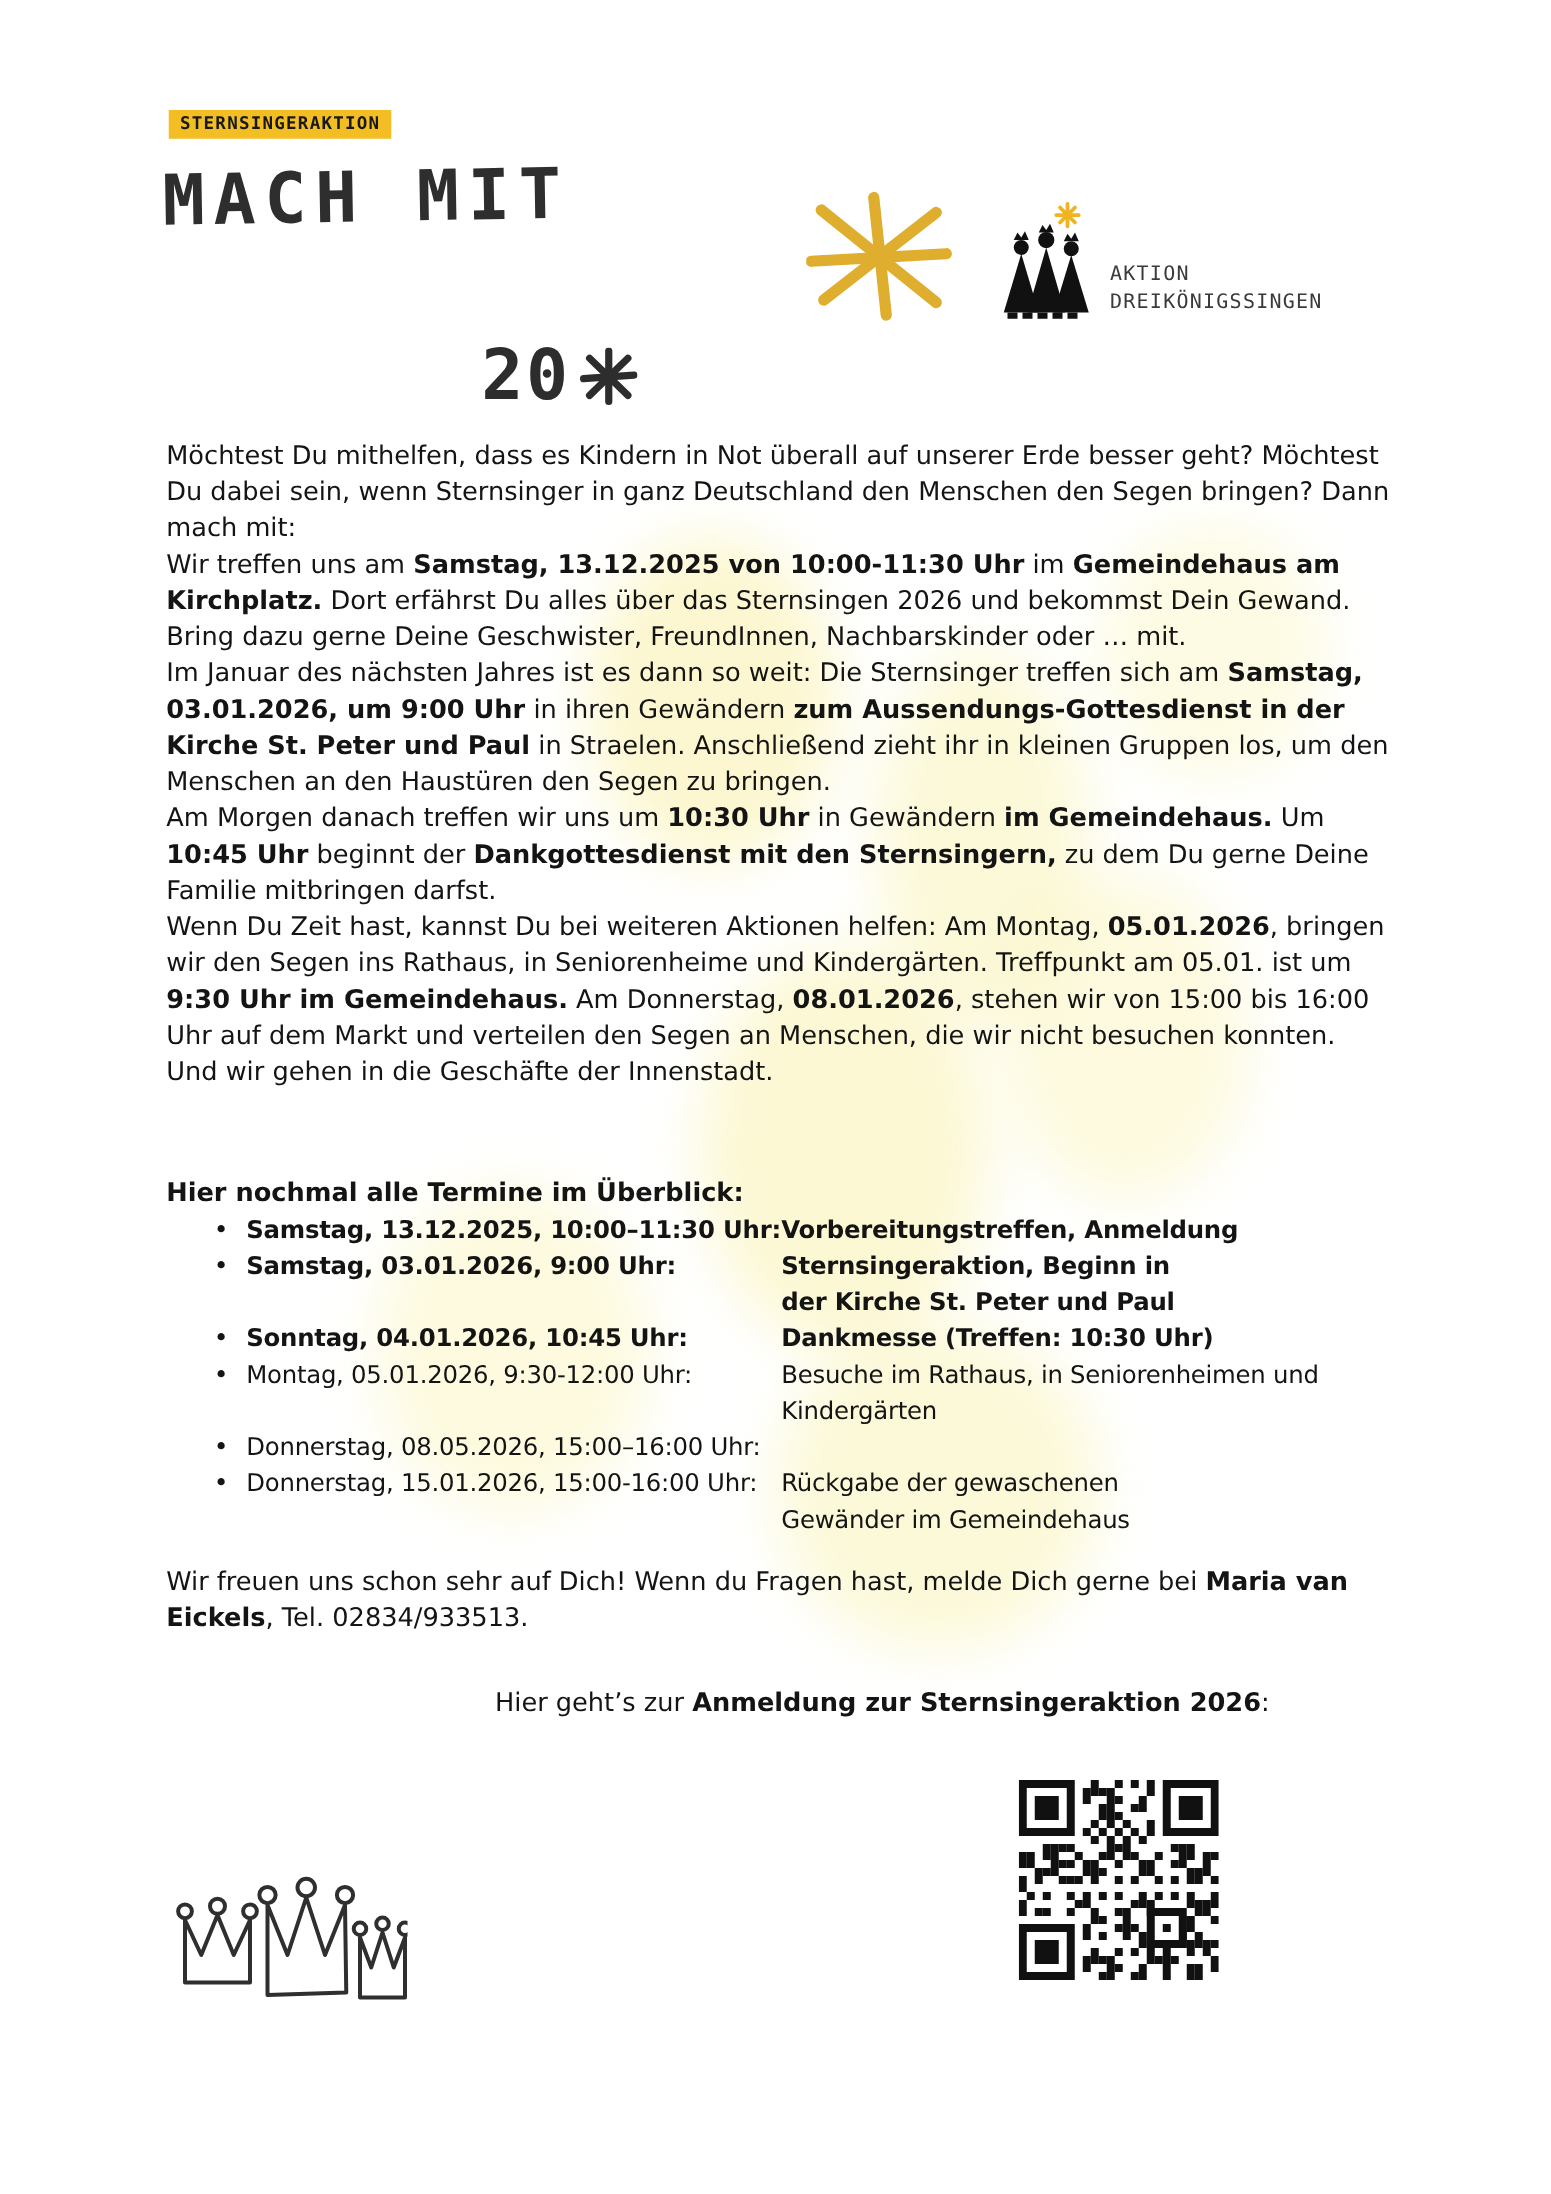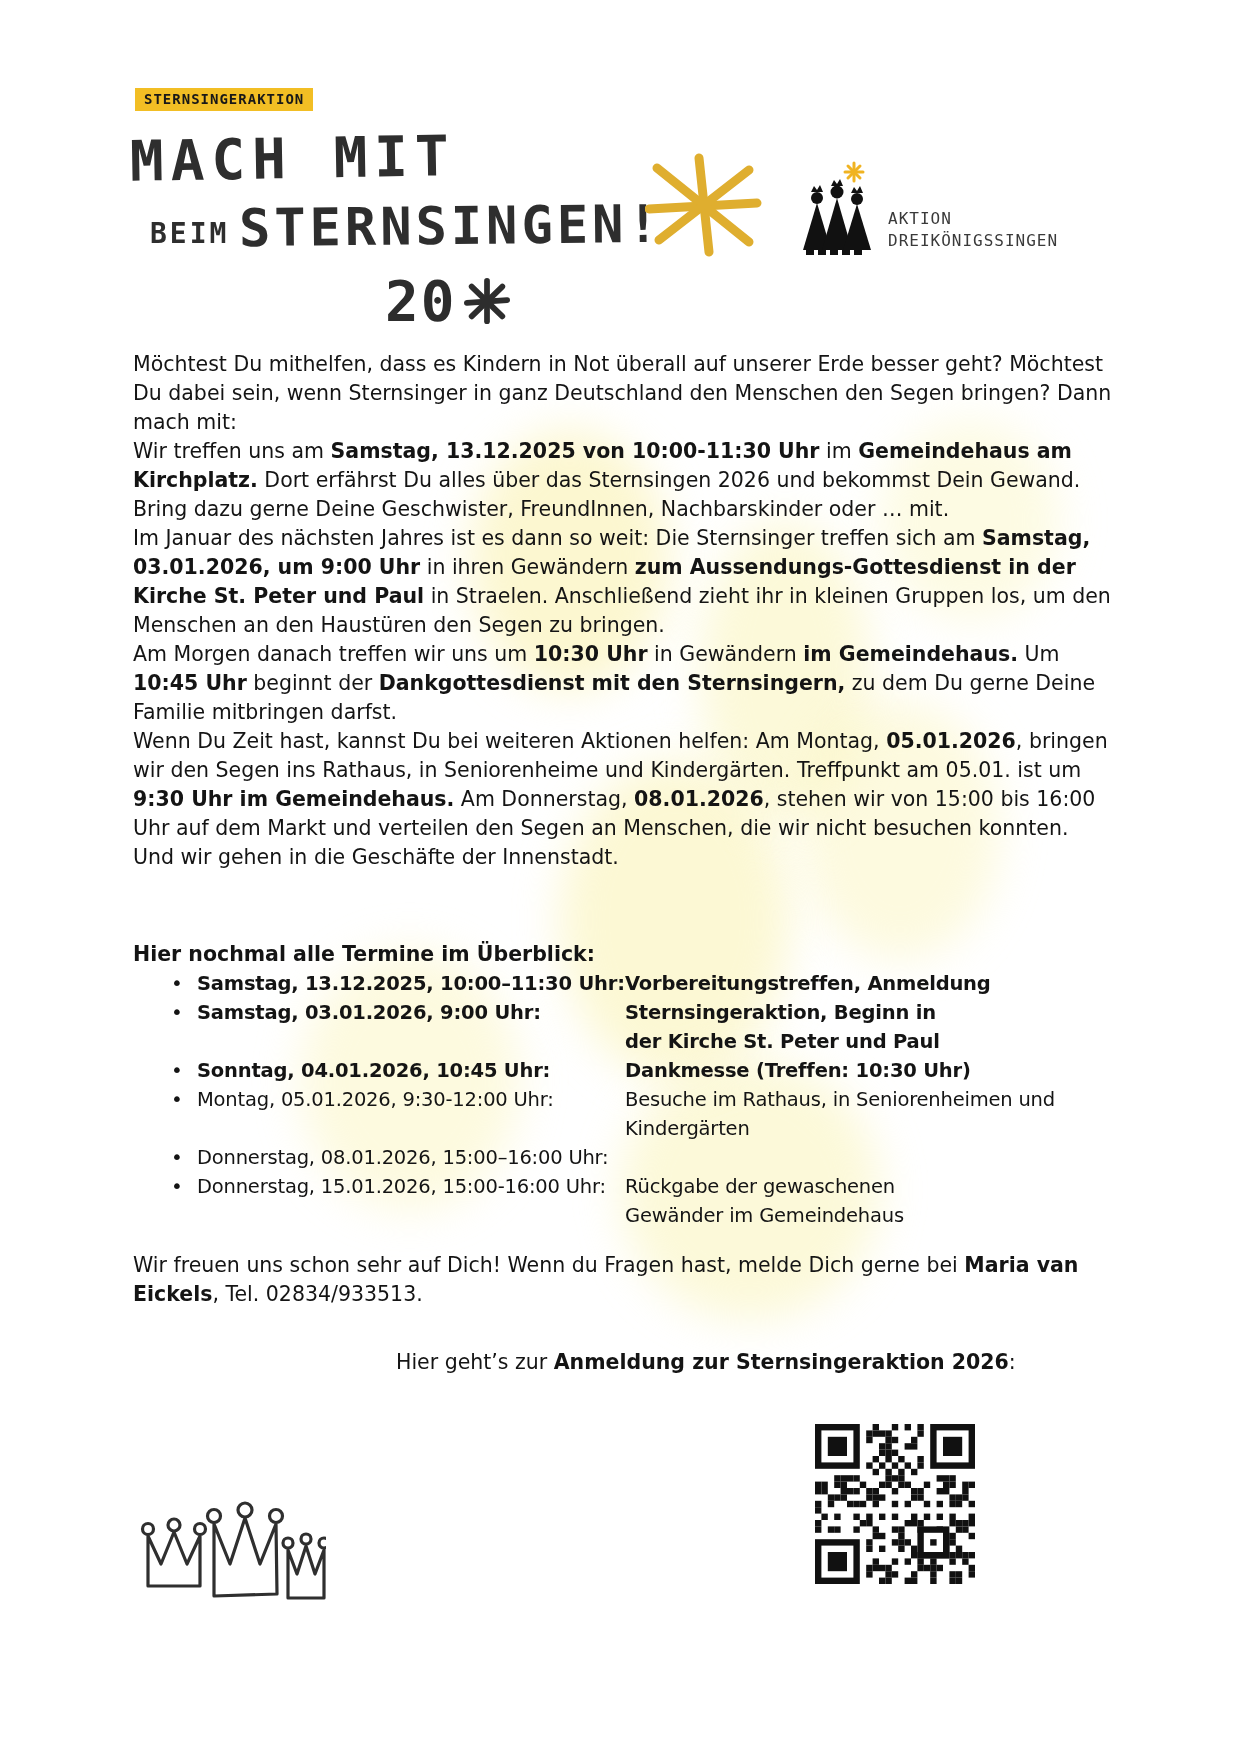--- a/index.html
+++ b/index.html
@@ -75,24 +75,20 @@
   <div class="blob w3"></div>
   <div class="blob w4"></div>
   <div class="blob w5"></div>
   <div class="blob w6"></div>
   <div class="blob w7"></div>
 
   <div class="badge">STERNSINGERAKTION</div>
 
   <div class="title1">MACH MIT</div>
 
-  <div class="title2">
-    <span class="beim">BEIM</span>
-    <span class="stern">STERNSINGEN!</span>
-  </div>
 
   <svg class="bigstar" width="118" height="108" viewBox="0 0 118 108">
     <g stroke="#DFAE2F" stroke-width="9" stroke-linecap="round" fill="none">
       <line x1="4" y1="57" x2="112" y2="51"></line>
       <line x1="54" y1="6" x2="64" y2="100"></line>
       <line x1="12" y1="16" x2="104" y2="90"></line>
       <line x1="104" y1="18" x2="14" y2="88"></line>
     </g>
   </svg>
 
@@ -176,21 +172,21 @@
         <div class="trow">
           <span class="bullet">•</span>
           <div class="tdate">Montag, 05.01.2026, 9:30-12:00 Uhr:</div>
           <div class="tdesc">
             <div>Besuche im Rathaus, in Seniorenheimen und</div>
             <div>Kindergärten</div>
           </div>
         </div>
         <div class="trow">
           <span class="bullet">•</span>
-          <div class="tdate">Donnerstag, 08.01.2026, 15:00–16:00 Uhr:</div>
+          <div class="tdate">Donnerstag, 08.05.2026, 15:00–16:00 Uhr:</div>
         </div>
         <div class="trow">
           <span class="bullet">•</span>
           <div class="tdate">Donnerstag, 15.01.2026, 15:00-16:00 Uhr:</div>
           <div class="tdesc">
             <div>Rückgabe der gewaschenen</div>
             <div>Gewänder im Gemeindehaus</div>
           </div>
         </div>
       </div>

